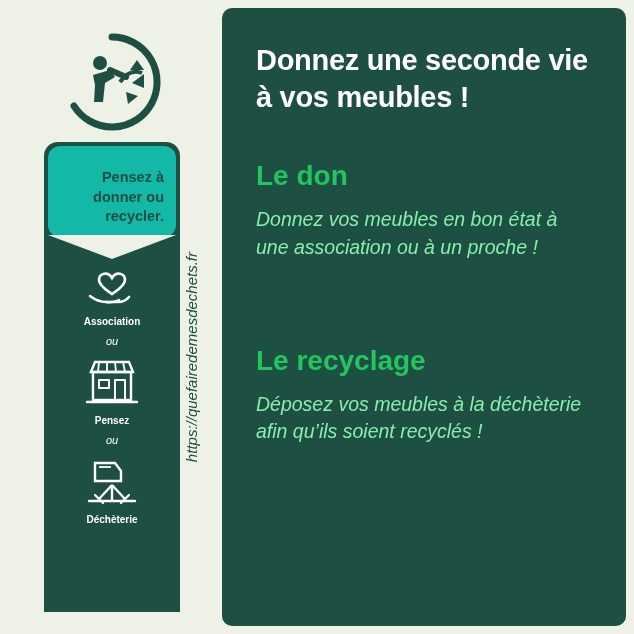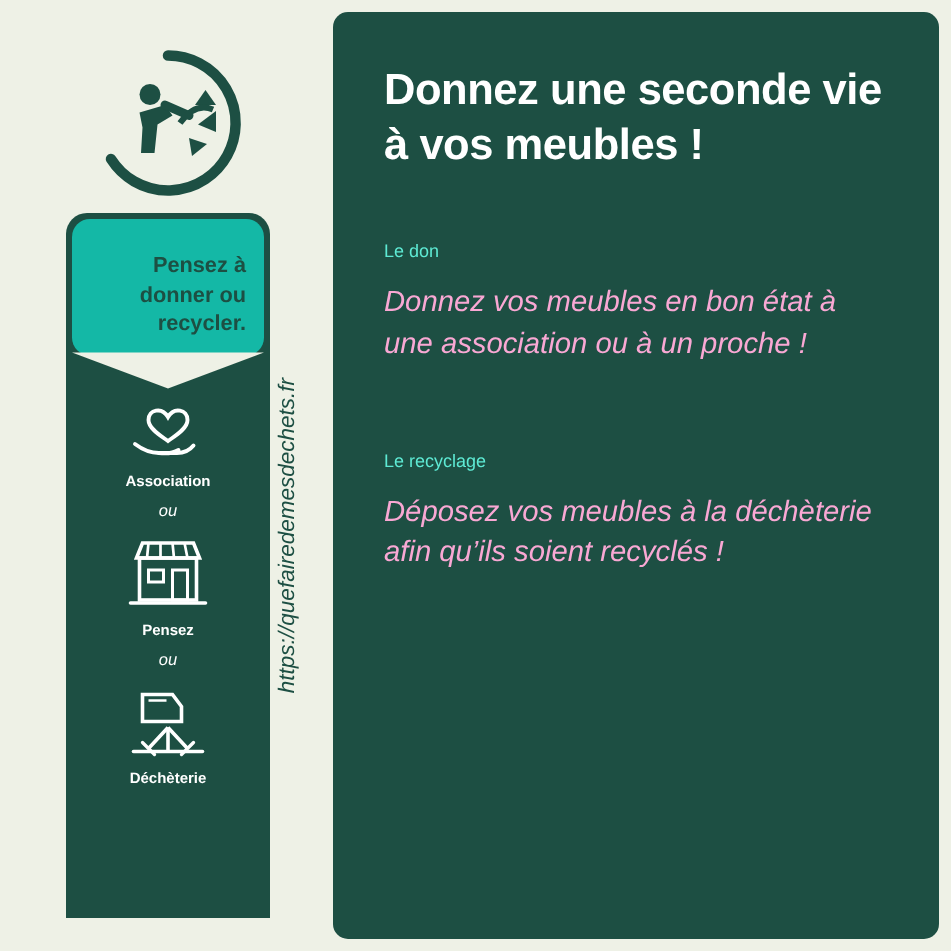--- a/index.html
+++ b/index.html
@@ -38,30 +38,30 @@
     font-weight: bold;
     font-size: 29px;
     line-height: 1.28;
     letter-spacing: -0.3px;
     margin: 0 0 0 0;
   }
   .section {
     margin-top: 44px;
   }
   .section.second {
-    margin-top: 56px;
+    margin-top: 83px;
   }
   .section-title {
-    color: #5eead4;
-    font-weight: normal;
-    font-size: 12px;
+    color: #22c55e;
+    font-weight: bold;
+    font-size: 28px;
     margin: 0 0 14px 0;
   }
   .section-body {
-    color: #f9a8d4;
+    color: #86efac;
     font-style: italic;
     font-size: 19.5px;
     line-height: 1.42;
     margin: 0;
     max-width: 330px;
   }
 
   
   .left-col {
     position: absolute;

